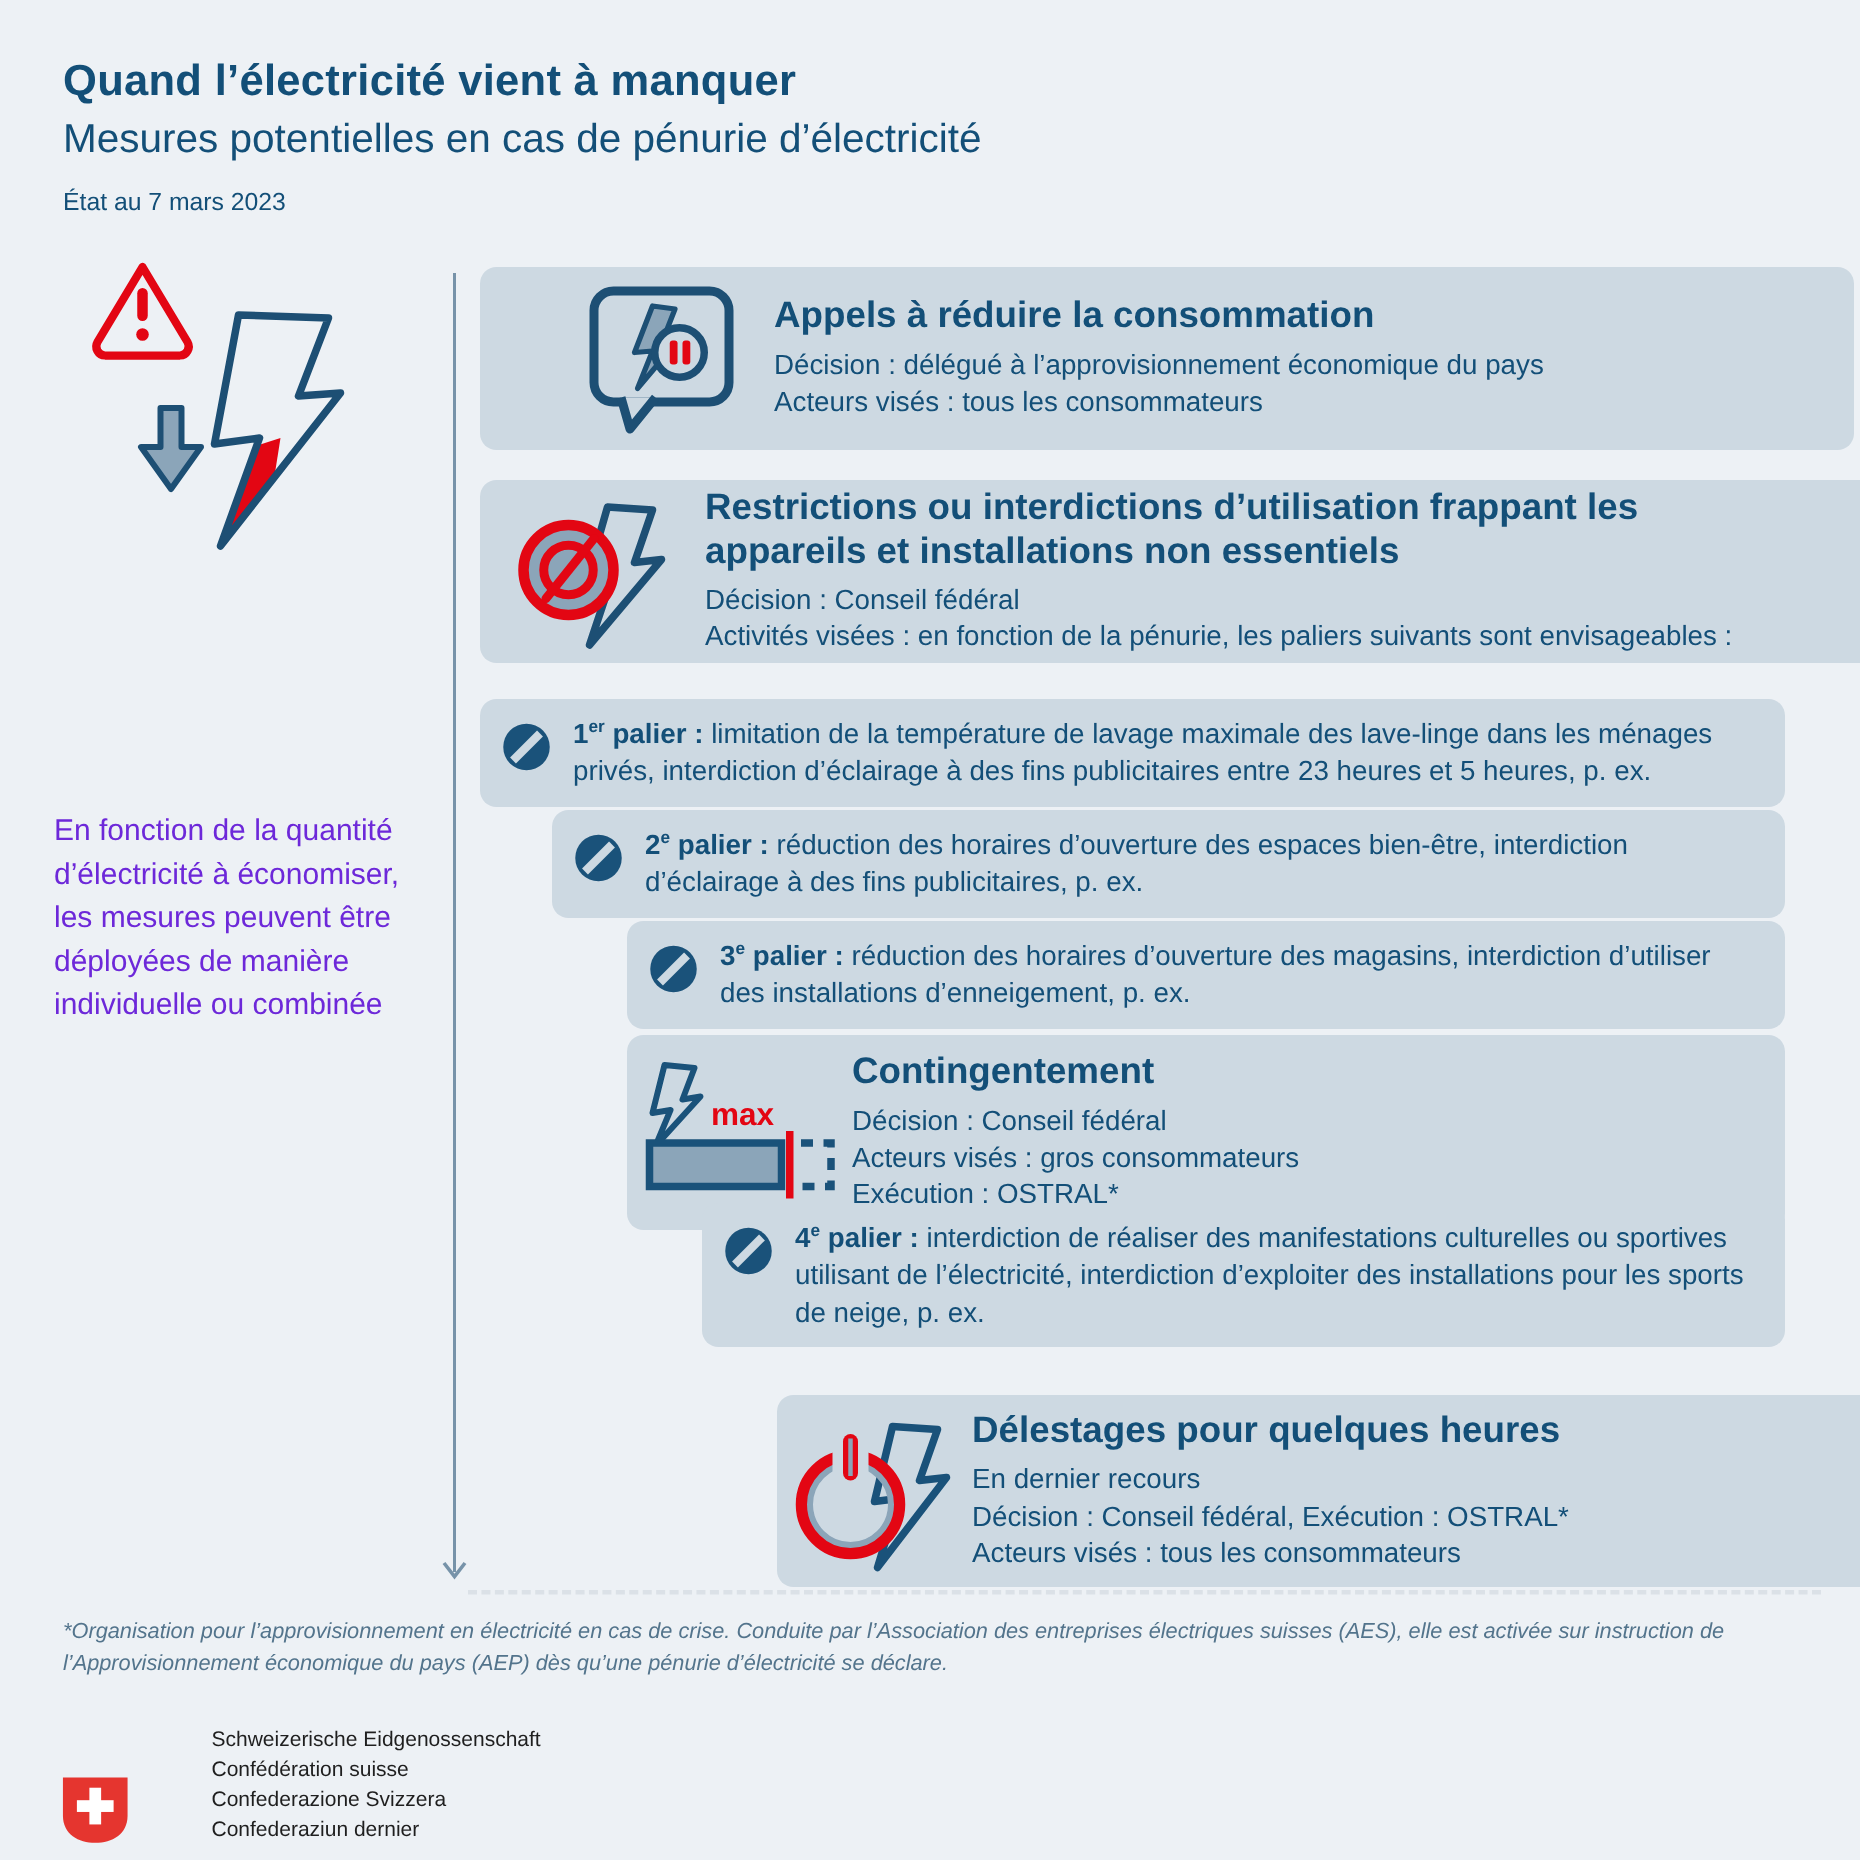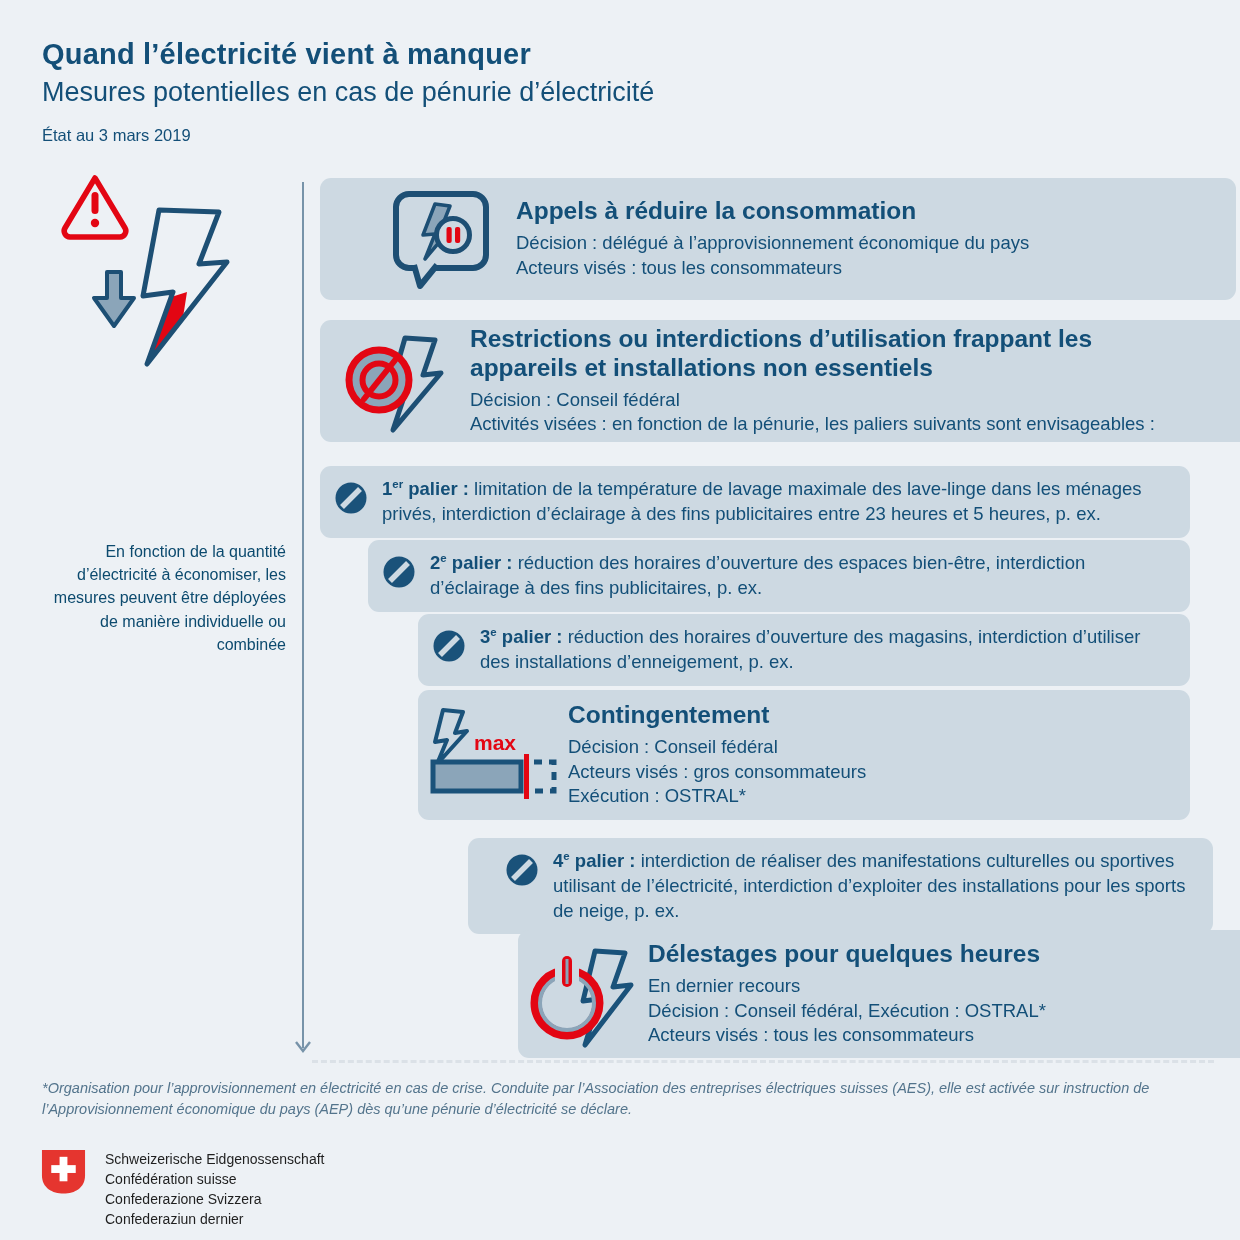--- a/index.html
+++ b/index.html
@@ -7,22 +7,22 @@
   .canvas{position:relative;width:1240px;height:1240px;background:#edf1f5;overflow:hidden;}
 
   
   .hdr{position:absolute;left:42px;top:38px;width:1150px;}
   .hdr h1{margin:0;font-size:29px;font-weight:bold;color:#134f78;letter-spacing:.2px;}
   .hdr h2{margin:6px 0 0 0;font-size:27px;font-weight:normal;color:#134f78;}
   .hdr .date{margin-top:18px;font-size:16.5px;color:#134f78;}
 
   
   .intro-icons{position:absolute;left:55px;top:168px;}
-  .side-note{position:absolute;left:36px;top:540px;width:250px;text-align:right;
-             font-size:16px;line-height:1.45;color:#0c4a6e;}
+  .side-note{position:absolute;left:36px;top:540px;width:250px;
+             font-size:20px;line-height:1.45;color:#6d28d9;}
   .timeline{position:absolute;left:302px;top:182px;width:2px;height:866px;background:#7793a9;}
   .timeline-arrow{position:absolute;left:294px;top:1040px;}
   .dashes{position:absolute;left:312px;top:1060px;width:902px;border-top:3px dashed #dbe1e7;}
 
   
   .card{position:absolute;background:#cdd9e2;border-radius:11px;display:flex;align-items:center;}
   .card .icn{flex:0 0 150px;display:flex;justify-content:center;align-items:center;}
   .card .txt{flex:1;padding-right:24px;color:#134f78;}
   .card .txt h3{margin:0 0 5px 0;font-size:24.5px;font-weight:bold;color:#134f78;line-height:1.18;}
   .card .txt .ln{font-size:18.5px;line-height:1.34;}
@@ -35,37 +35,37 @@
   
   .palier{position:absolute;background:#cdd9e2;border-radius:11px;display:flex;align-items:flex-start;
           color:#134f78;font-size:18.5px;line-height:1.34;}
   .palier .picn{flex:0 0 62px;display:flex;justify-content:center;padding-top:14px;}
   .palier .ptxt{flex:1;padding:11px 20px 11px 0;}
   .palier b{font-weight:bold;}
   .palier sup{font-size:0.62em;line-height:0;}
   .p1{left:320px;top:466px;width:870px;min-height:66px;}
   .p2{left:368px;top:540px;width:822px;min-height:68px;}
   .p3{left:418px;top:614px;width:772px;min-height:68px;}
-  .p4{left:468px;top:838px;width:722px;min-height:88px;padding-left:23px;}
+  .p4{left:468px;top:802px;width:722px;min-height:88px;}
 
   
   .footnote{position:absolute;left:42px;top:1078px;width:1120px;font-size:14.5px;font-style:italic;
             color:#53748c;line-height:1.45;}
-  .logo{position:absolute;left:40px;top:1148px;display:flex;align-items:flex-start;}
+  .logo{position:absolute;left:40px;top:1148px;display:flex;align-items:flex-end;gap:36px;}
   .logo .ltxt{margin-left:18px;font-size:14px;line-height:1.42;color:#1f1f1f;padding-top:2px;}
 </style>
 </head>
 <body>
 
 <div class="canvas">
 
   <div class="hdr">
     <h1>Quand l’électricité vient à manquer</h1>
     <h2>Mesures potentielles en cas de pénurie d’électricité</h2>
-    <div class="date">État au 3 mars 2019</div>
+    <div class="date">État au 7 mars 2023</div>
   </div>
 
   <div class="intro-icons">
     <svg width="230" height="200" viewBox="0 0 230 200">
       <g>
         <path d="M40,10 L70,60 a6,6 0 0 1 -5,9 H15 a6,6 0 0 1 -5,-9 Z" fill="none" stroke="#e30613" stroke-width="5.5" stroke-linejoin="round"></path>
         <rect x="36.5" y="24" width="7" height="22" rx="3.5" fill="#e30613"></rect>
         <circle cx="40" cy="55" r="4.2" fill="#e30613"></circle>
       </g>
       <g>

